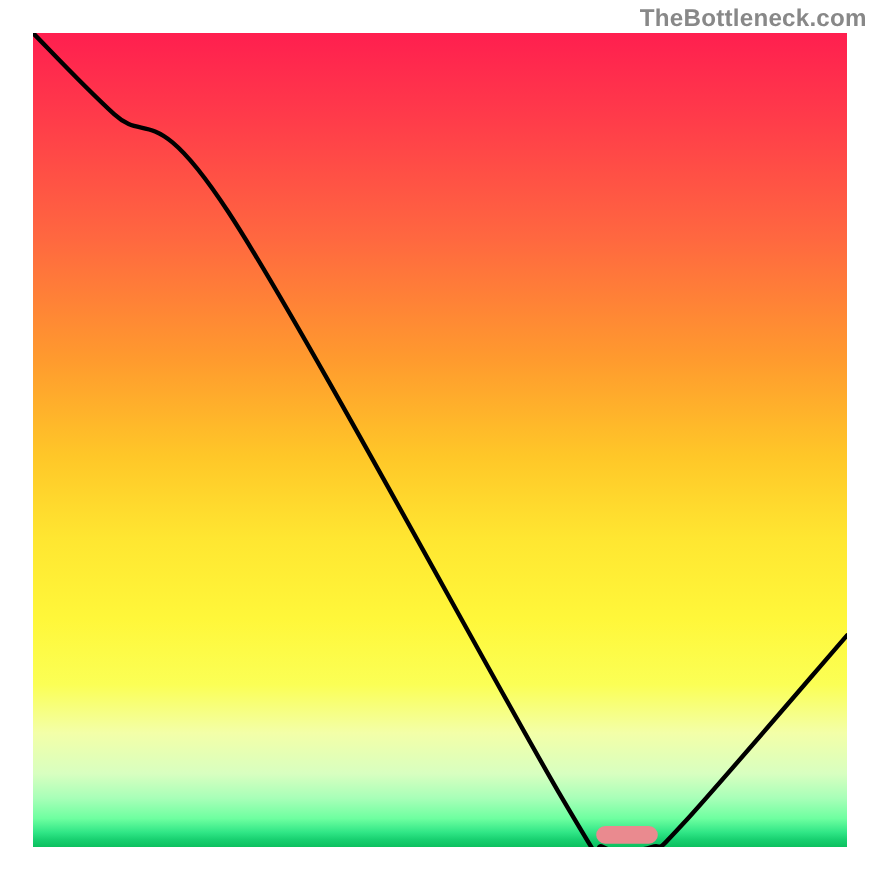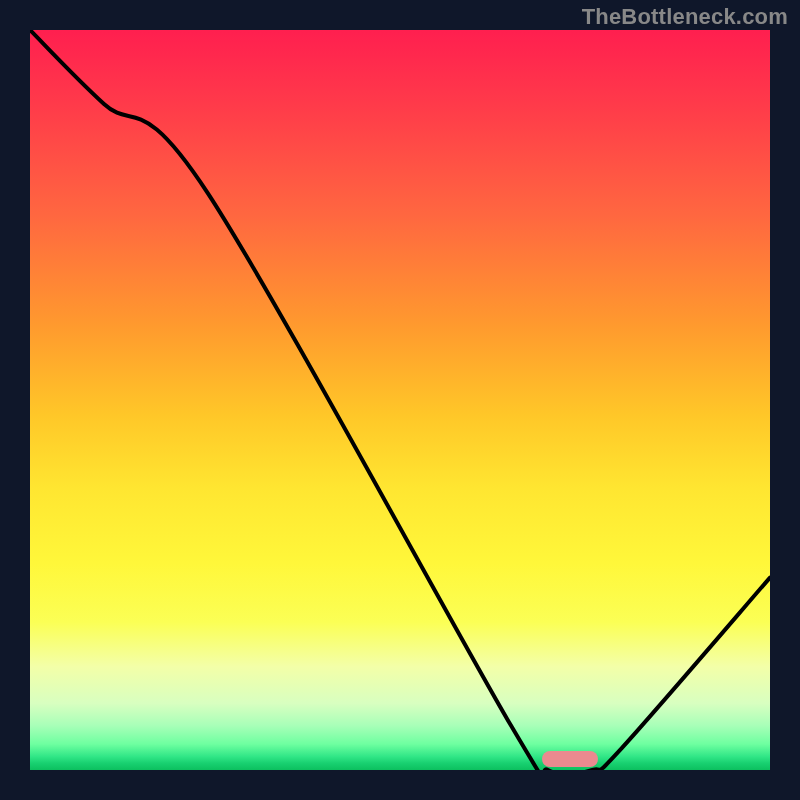--- a/index.html
+++ b/index.html
@@ -10,21 +10,21 @@
     background: #000;
     font-family: Arial, Helvetica, sans-serif;
     overflow: hidden;
   }
   .frame {
     position: absolute;
     top: 0;
     left: 0;
     width: 800px;
     height: 800px;
-    background: #0f172a;
+    background: #ffffff;
   }
   .attribution {
     position: absolute;
     top: 4px;
     right: 12px;
     color: #888;
     font-size: 22px;
     font-weight: bold;
     letter-spacing: 0.2px;
   }

